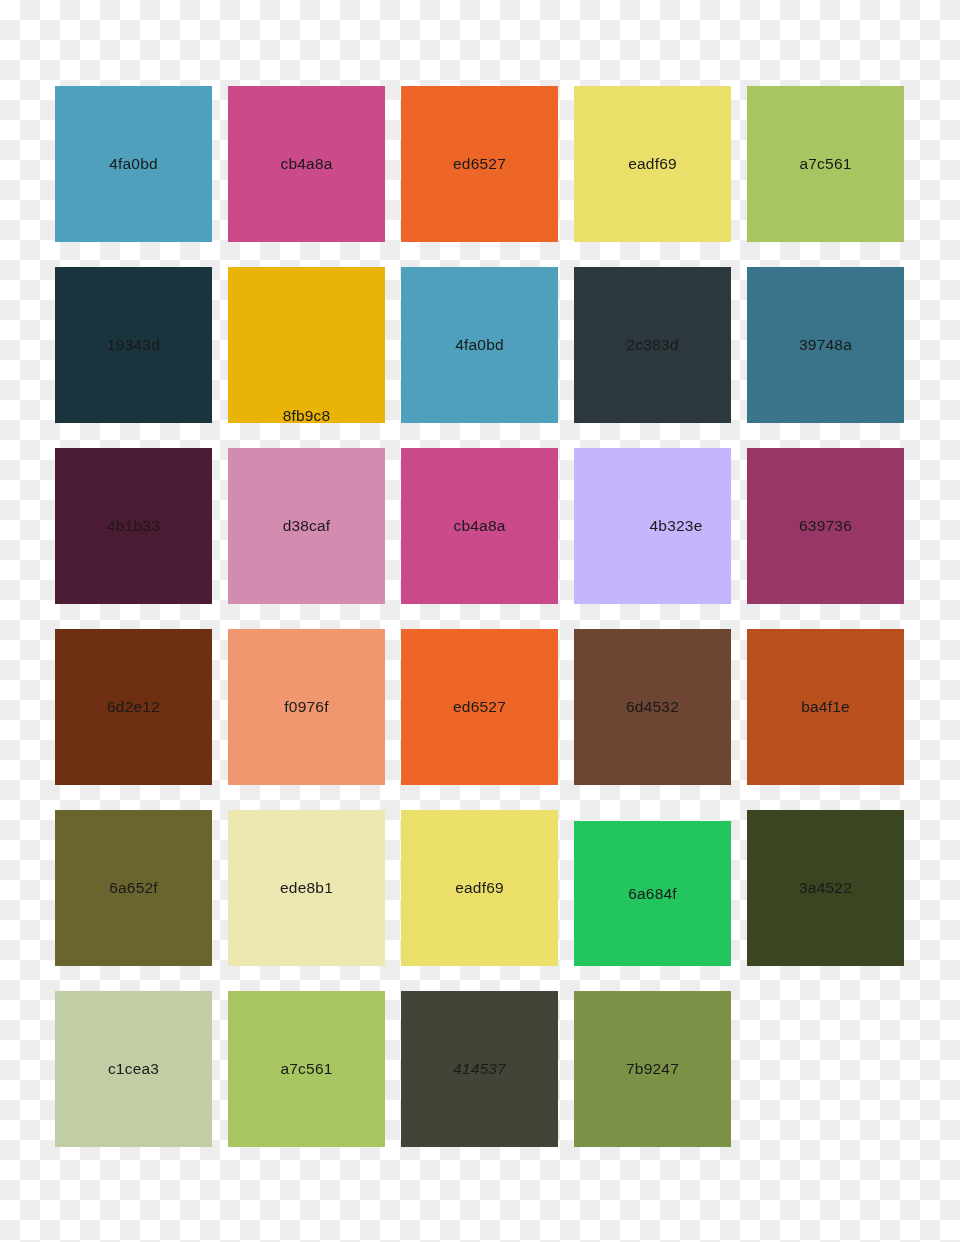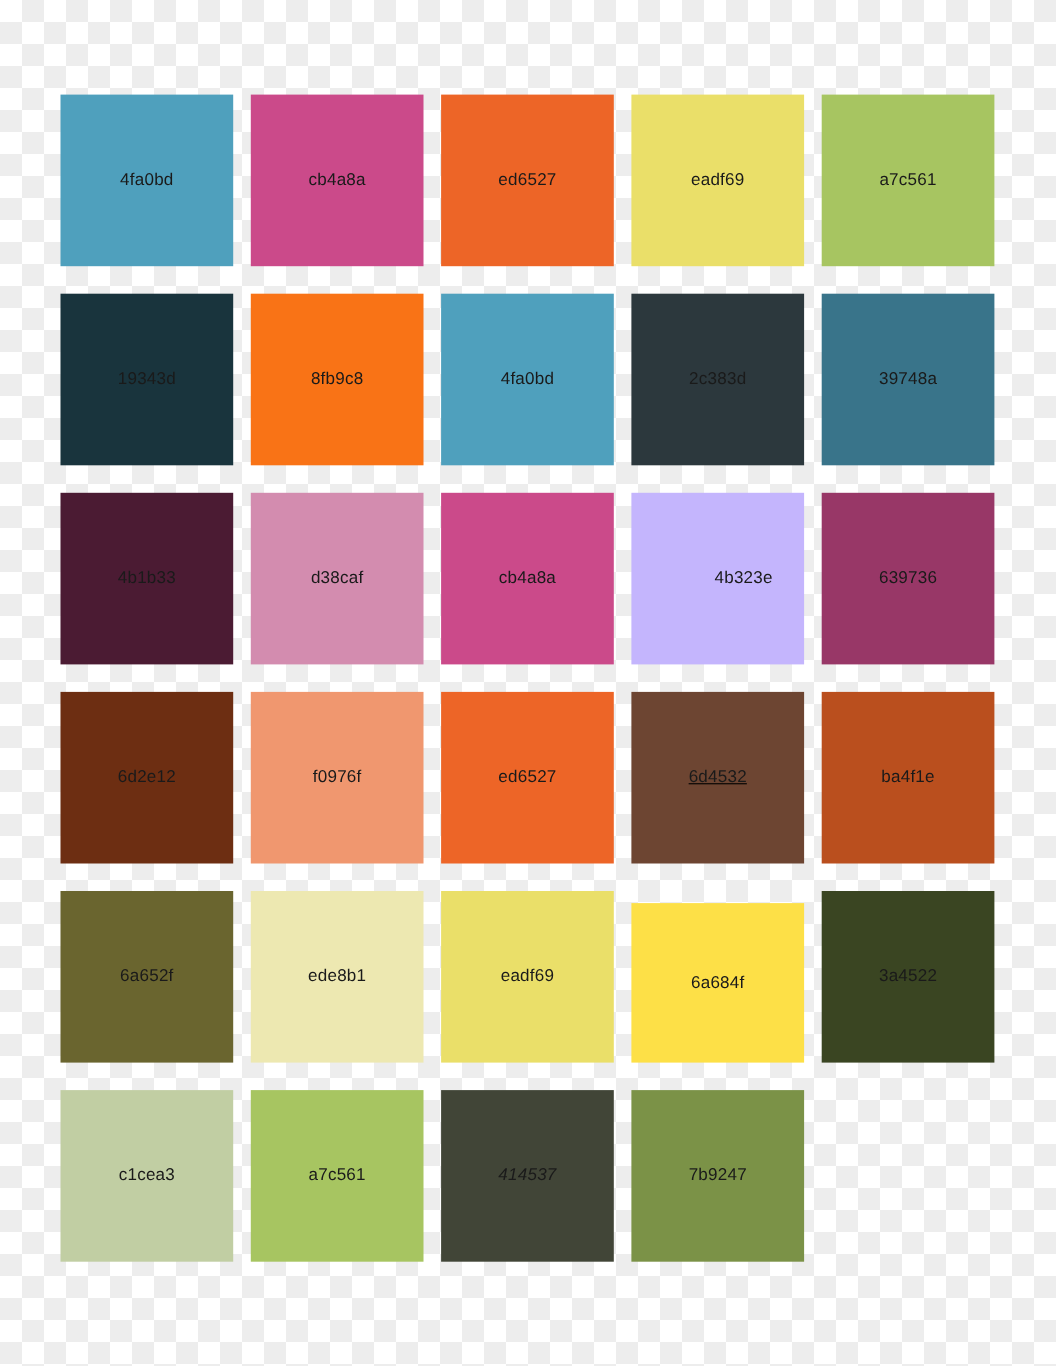--- a/index.html
+++ b/index.html
@@ -63,21 +63,21 @@
     </div>
     <div class="swatch" style="background-color: rgb(234, 223, 105);">
       <span class="swatch-label">eadf69</span>
     </div>
     <div class="swatch" style="background-color: rgb(167, 197, 97);">
       <span class="swatch-label">a7c561</span>
     </div>
     <div class="swatch" style="background-color: rgb(25, 52, 61); justify-content: center;">
       <span class="swatch-label">19343d</span>
     </div>
-    <div class="swatch" style="background-color: #f97316;">
+    <div class="swatch" style="background-color: #eab308; align-items: flex-end;">
       <span class="swatch-label">8fb9c8</span>
     </div>
     <div class="swatch" style="background-color: rgb(79, 160, 189);">
       <span class="swatch-label">4fa0bd</span>
     </div>
     <div class="swatch" style="background-color: rgb(44, 56, 61);">
       <span class="swatch-label">2c383d</span>
     </div>
     <div class="swatch" style="background-color: rgb(57, 116, 138);">
       <span class="swatch-label">39748a</span>
@@ -99,36 +99,36 @@
     </div>
     <div class="swatch" style="background-color: rgb(109, 46, 18);">
       <span class="swatch-label">6d2e12</span>
     </div>
     <div class="swatch" style="background-color: rgb(240, 151, 111);">
       <span class="swatch-label">f0976f</span>
     </div>
     <div class="swatch" style="background-color: rgb(237, 101, 39);">
       <span class="swatch-label">ed6527</span>
     </div>
-    <div class="swatch" style="background-color: rgb(109, 69, 50); text-decoration: underline;">
+    <div class="swatch" style="background-color: rgb(109, 69, 50);">
       <span class="swatch-label">6d4532</span>
     </div>
     <div class="swatch" style="background-color: rgb(186, 79, 30);">
       <span class="swatch-label">ba4f1e</span>
     </div>
     <div class="swatch" style="background-color: rgb(106, 101, 47);">
       <span class="swatch-label">6a652f</span>
     </div>
     <div class="swatch" style="background-color: rgb(237, 232, 177);">
       <span class="swatch-label">ede8b1</span>
     </div>
     <div class="swatch" style="background-color: rgb(234, 223, 105);">
       <span class="swatch-label">eadf69</span>
     </div>
-    <div class="swatch" style="background-color: #fde047; margin-top: 11px;">
+    <div class="swatch" style="background-color: #22c55e; margin-top: 11px;">
       <span class="swatch-label">6a684f</span>
     </div>
     <div class="swatch" style="background-color: rgb(58, 69, 34);">
       <span class="swatch-label">3a4522</span>
     </div>
     <div class="swatch" style="background-color: rgb(193, 206, 163);">
       <span class="swatch-label">c1cea3</span>
     </div>
     <div class="swatch" style="background-color: rgb(167, 197, 97);">
       <span class="swatch-label">a7c561</span>

